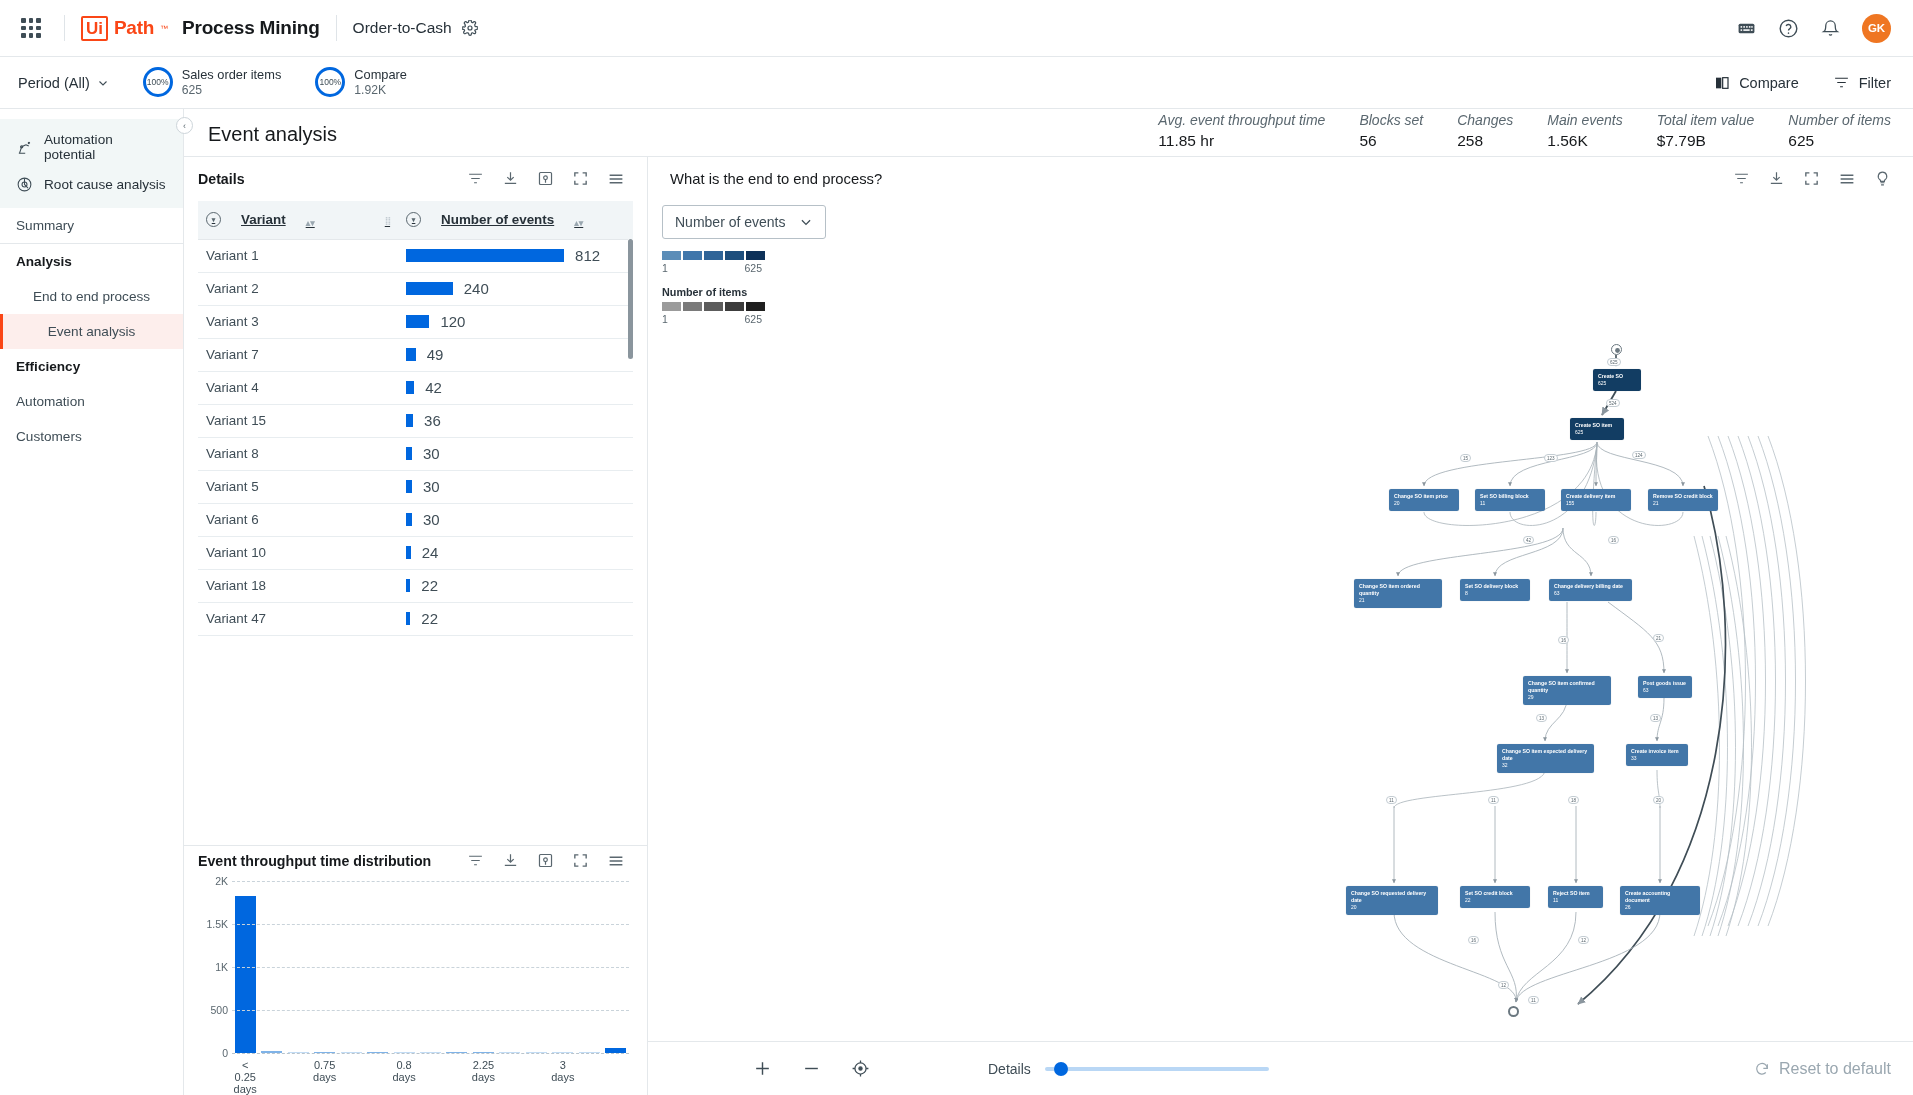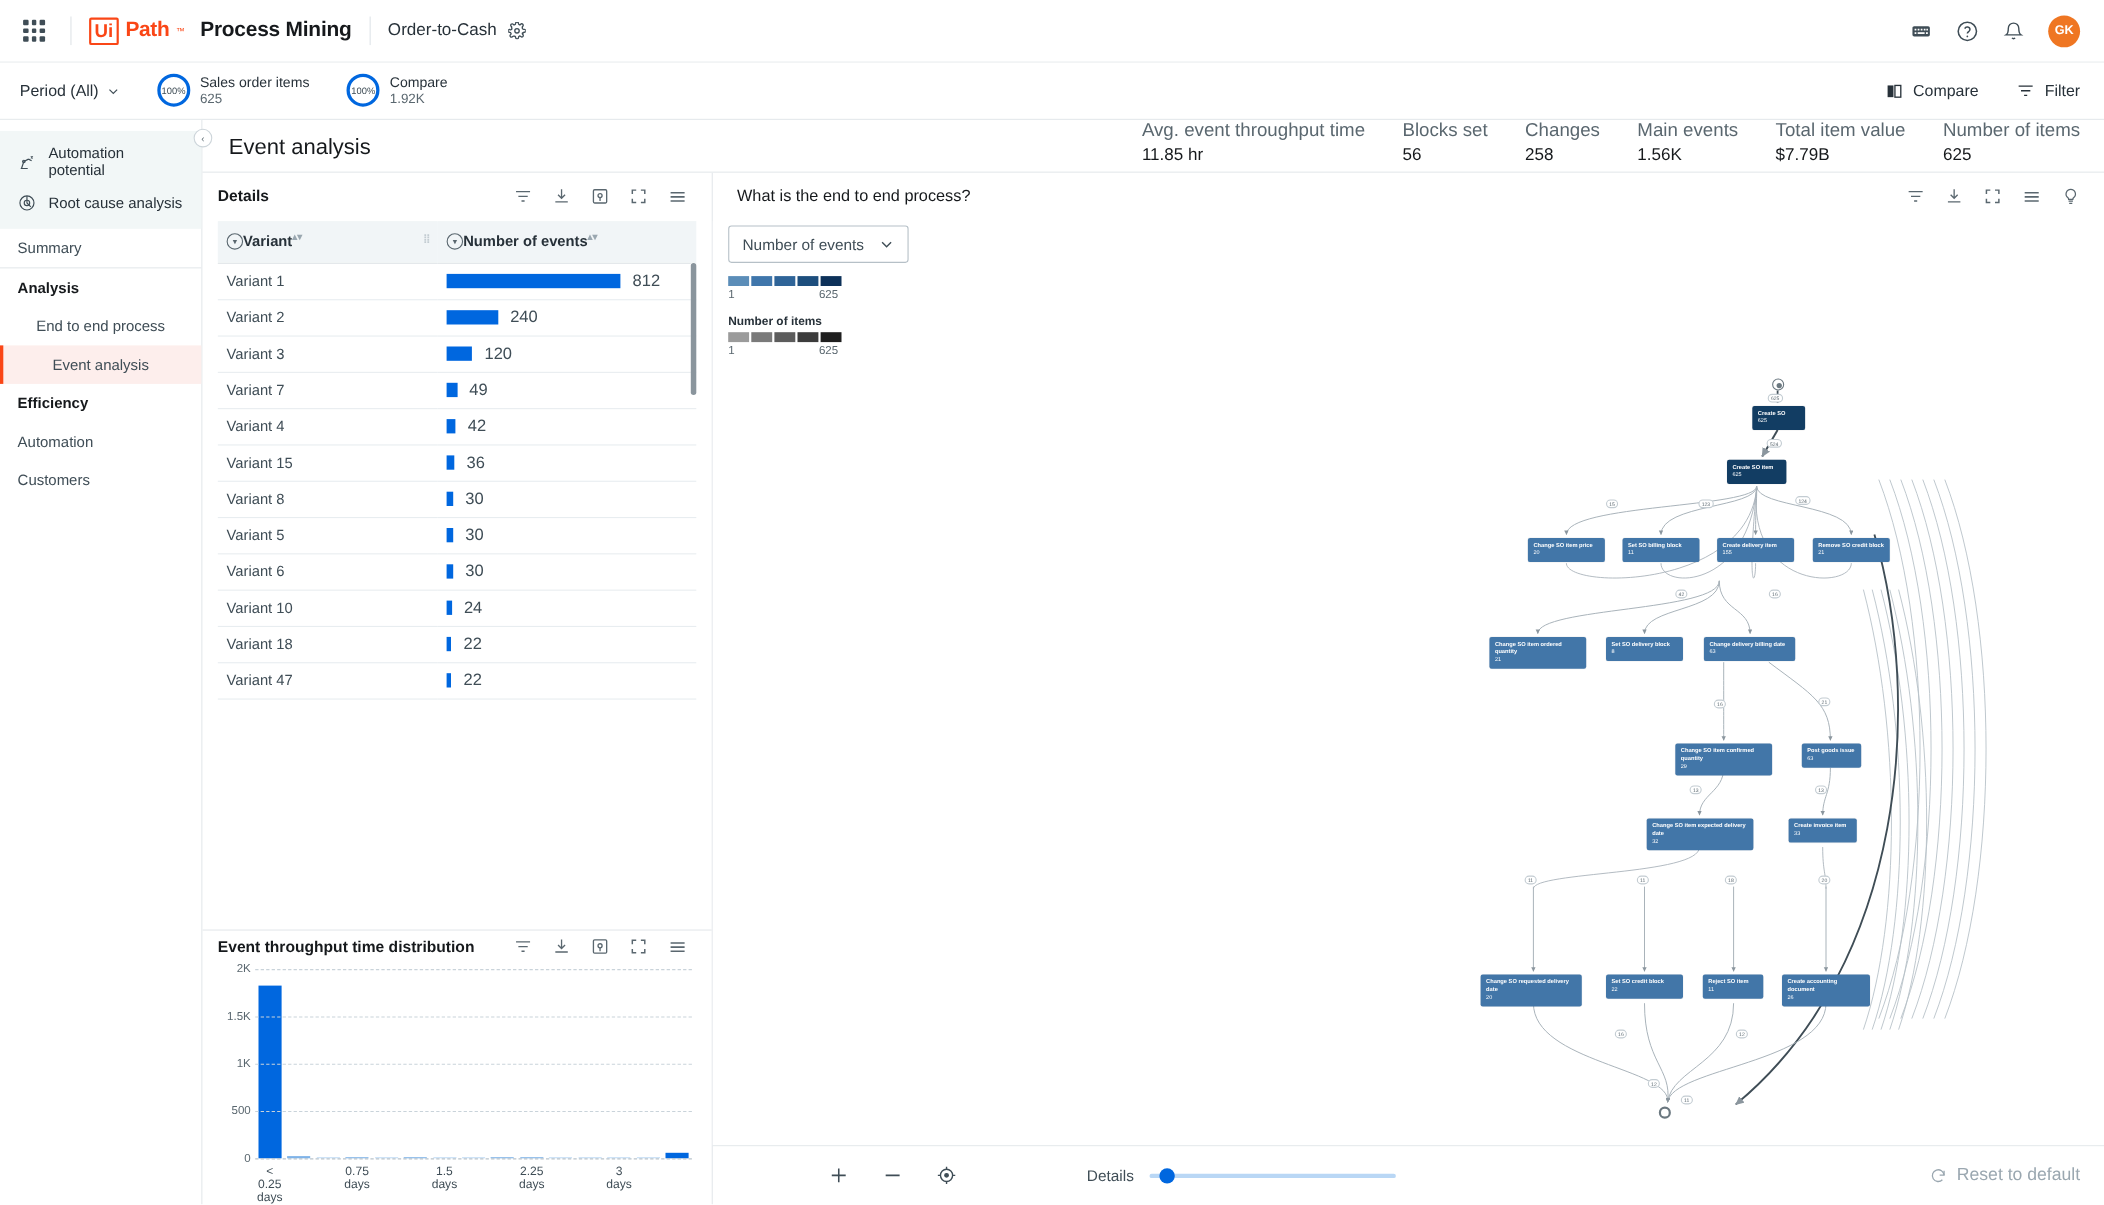--- a/index.html
+++ b/index.html
@@ -56,42 +56,42 @@
   .side-sec.active { background: #fdeeec; color: #3f4d56; border-left: 3px solid #fa4616; padding-left: 13px; }
 
   .content { flex: 1; display: flex; flex-direction: column; min-width: 0; }
 
   
   .pagehdr { height: 48px; display: flex; align-items: flex-end; border-bottom: 1px solid #e4e8eb;
     padding: 0 22px 0 24px; position: relative; }
   .pagetitle { font-size: 20px; color: #16191c; padding-bottom: 10px; }
   .kpis { margin-left: auto; display: flex; gap: 0; padding-bottom: 4px; }
   .kpi { text-align: left; padding: 0 0 0 34px; }
-  .kpi .l { font-size: 17px; color: #5a676f; line-height: 1.4; }
+  .kpi .l { font-size: 14px; color: #5a676f; line-height: 1.4; font-style: italic; }
   .kpi .v { font-size: 15.5px; color: #16191c; line-height: 1.35; }
   .collapse-btn { position: absolute; left: -8px; top: 8px; width: 17px; height: 17px; border-radius: 50%;
     background: #fff; border: 1px solid #cdd5da; display: flex; align-items: center; justify-content: center;
     font-size: 9px; color: #5a676f; cursor: pointer; z-index: 5; }
 
   .panels { flex: 1; display: flex; min-height: 0; }
   .leftcol { width: 464px; flex: none; border-right: 1px solid #e4e8eb; display: flex; flex-direction: column; }
   .rightcol { flex: 1; display: flex; flex-direction: column; min-width: 0; position: relative; }
 
   
   .cardhdr { height: 44px; display: flex; align-items: center; padding: 0 22px 0 14px; }
   .cardhdr .ttl { font-size: 14.2px; font-weight: bold; color: #16191c; }
   .cardhdr .tools { margin-left: auto; display: flex; gap: 18px; color: #5a676f; }
   .cardhdr .tools > span { cursor: pointer; display: inline-flex; }
 
   
   .tblwrap { flex: 1; min-height: 0; overflow: hidden; position: relative; padding: 0 14px 0 14px; }
   .tbl { width: 100%; border-collapse: collapse; table-layout: fixed; }
   .tbl thead th { background: #f1f5f7; font-size: 13.4px; font-weight: bold; color: #273139;
     text-align: left; padding: 11px 8px; height: 38px; border-bottom: 1px solid #e4e8eb; }
-  .th-in { display: flex; align-items: flex-start; gap: 0; }
+  .th-in { display: flex; align-items: flex-end; gap: 20px; text-decoration: underline; }
   .circ { width: 15px; height: 15px; border-radius: 50%; border: 1.3px solid #5a676f;
     display: inline-flex; align-items: center; justify-content: center; font-size: 7px; color: #5a676f; flex: none; }
   .sortic { font-size: 9px; color: #9aa7b0; line-height: 0.8; display: flex; flex-direction: column; }
   .grip { margin-left: auto; color: #c3ccd2; font-size: 11px; letter-spacing: -1px; }
   .tbl tbody td { border-bottom: 1px solid #e8edf0; padding: 0 8px; height: 33px; font-size: 13.4px; color: #3f4d56; }
   .barcell { display: flex; align-items: center; gap: 11px; }
   .bar { height: 13px; background: #0067df; flex: none; }
   .barval { font-size: 15px; color: #3f4d56; }
   .vscroll { position: absolute; right: 14px; top: 38px; width: 5px; background: #fff; }
   .vscroll i { display: block; width: 5px; background: #8a959d; border-radius: 3px; }
@@ -591,21 +591,21 @@
                 <div class="gl" style="top: 0px;"></div>
                 <div class="yl" style="top: 0px;">2K</div>
               </div>
             <div class="xaxis" id="xaxis">
                 <div class="xtick">&lt; 0.25 days</div>
                 <div class="xtick"></div>
                 <div class="xtick"></div>
                 <div class="xtick">0.75 days</div>
                 <div class="xtick"></div>
                 <div class="xtick"></div>
-                <div class="xtick">1.5 days</div>
+                <div class="xtick">0.8 days</div>
                 <div class="xtick"></div>
                 <div class="xtick"></div>
                 <div class="xtick">2.25 days</div>
                 <div class="xtick"></div>
                 <div class="xtick"></div>
                 <div class="xtick">3 days</div>
                 <div class="xtick"></div>
                 <div class="xtick"></div>
               </div>
           </div>

